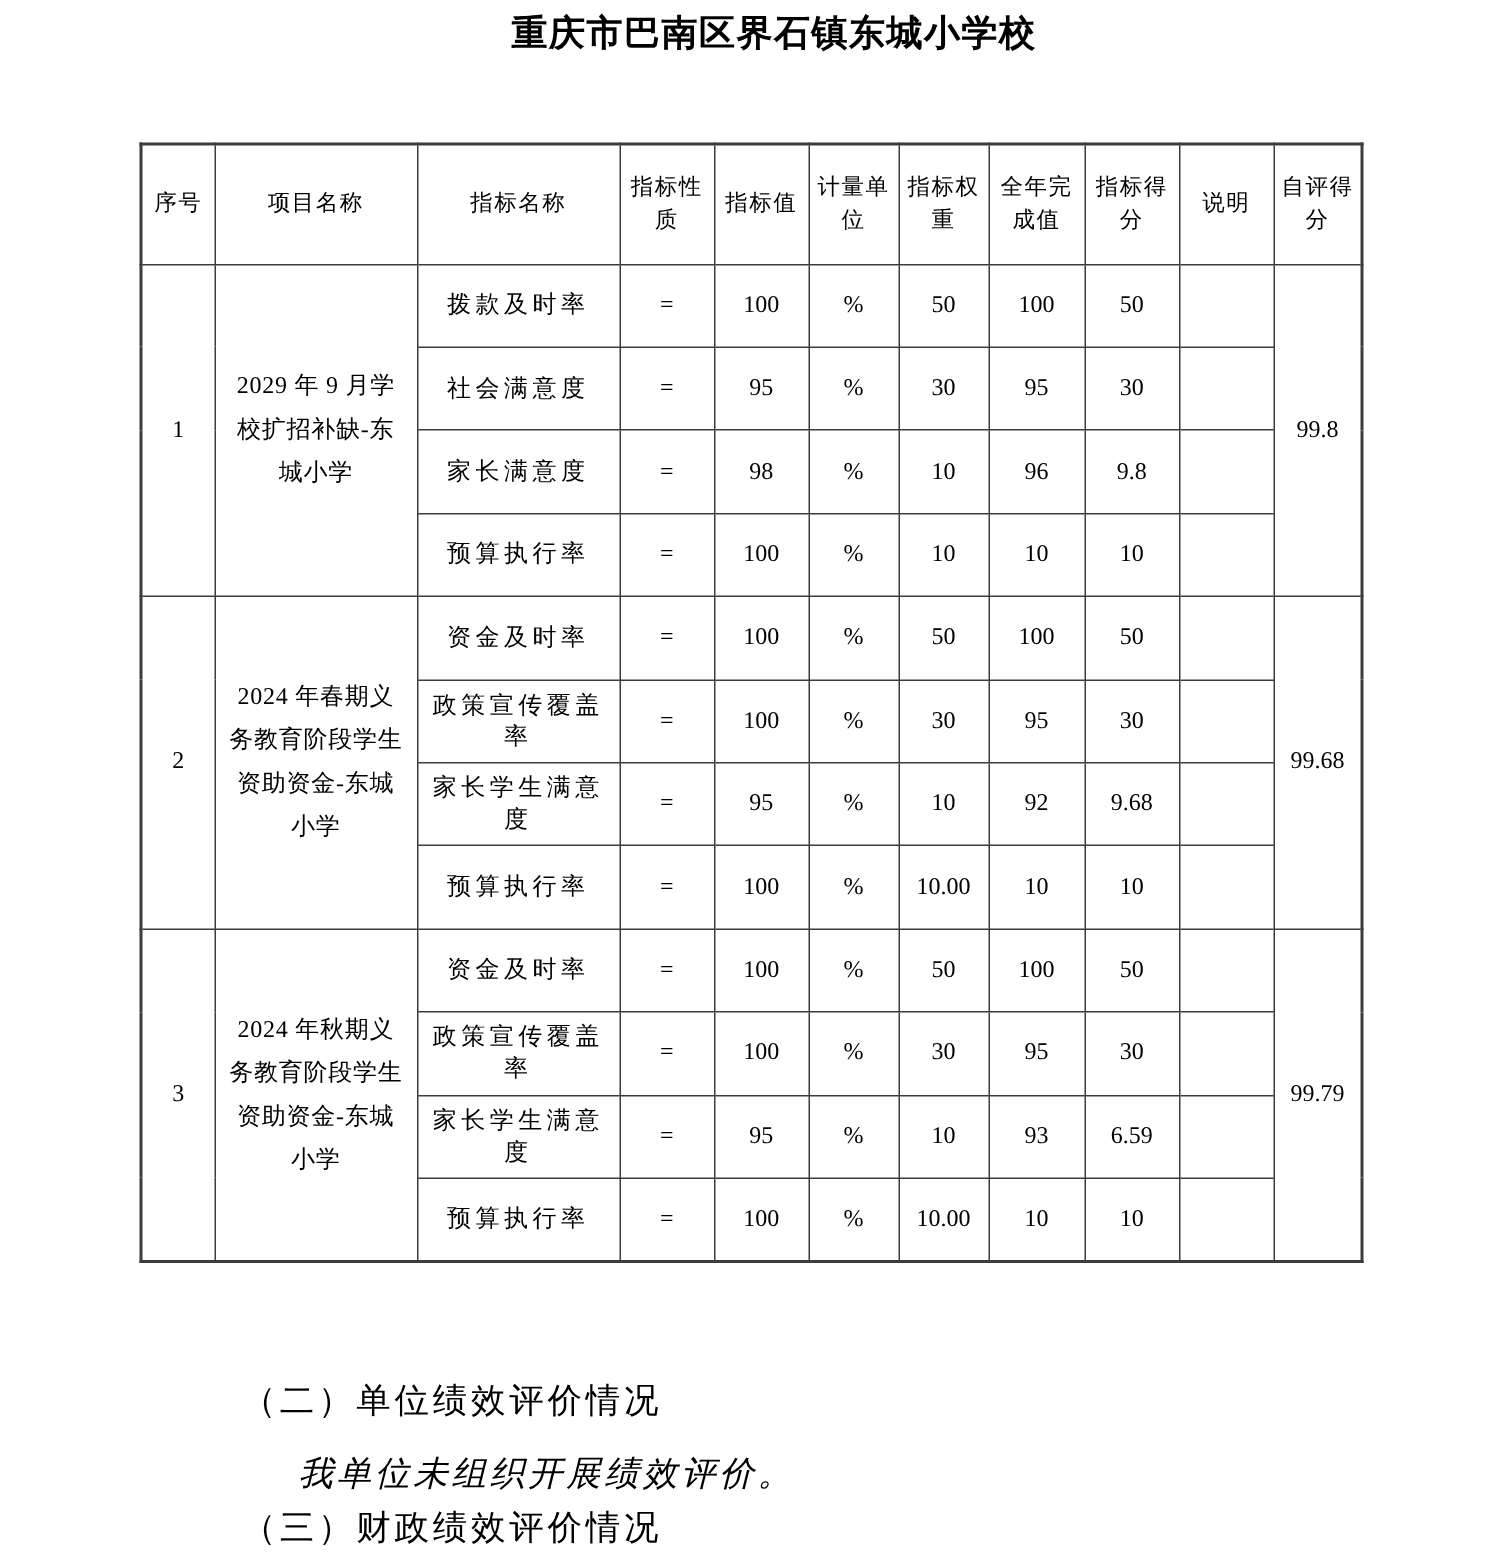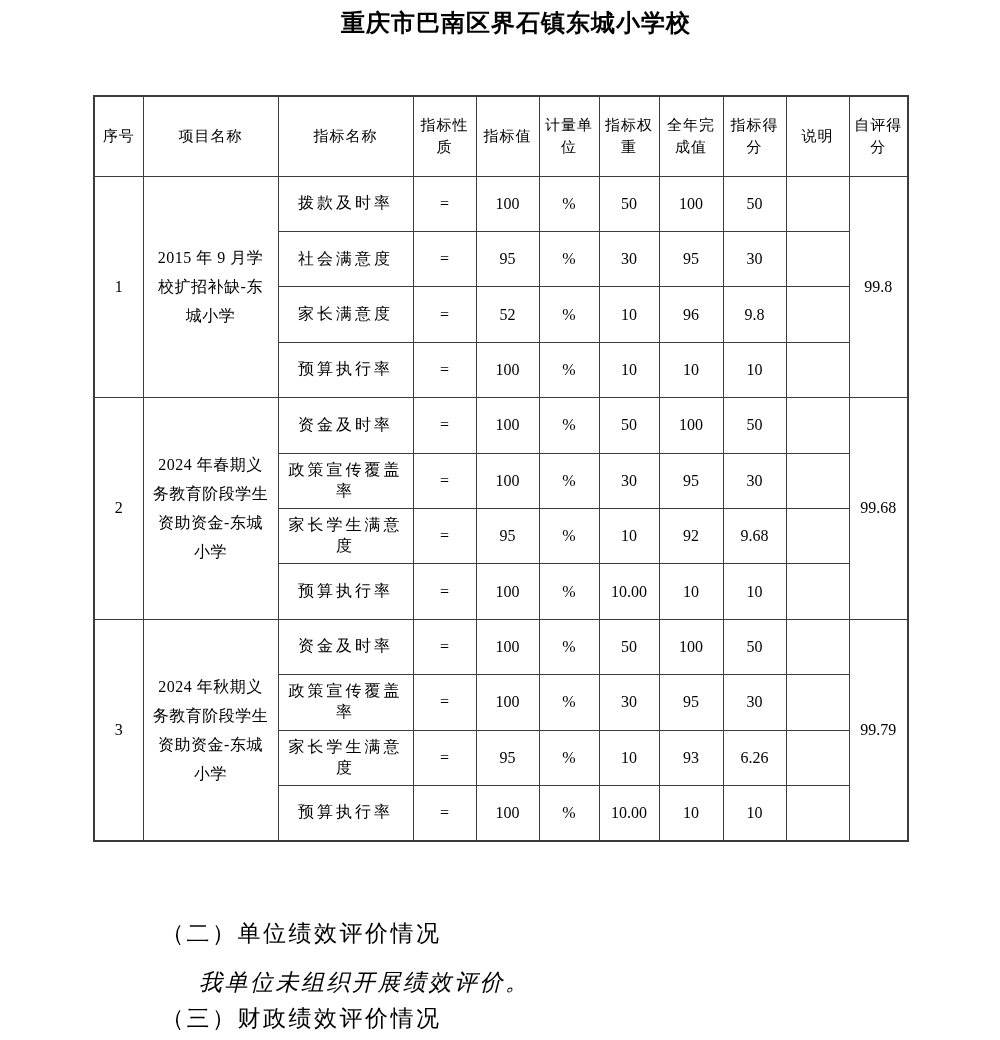--- a/index.html
+++ b/index.html
@@ -127,21 +127,21 @@
           <th>指标得
 分</th>
           <th>说明</th>
           <th>自评得
 分</th>
         </tr>
     </thead>
     <tbody id="table-body">
         <tr>
           <td rowspan="4" class="num-cell">1</td>
-          <td rowspan="4" class="project-cell">2015 年 9 月学
+          <td rowspan="4" class="project-cell">2029 年 9 月学
 校扩招补缺-东
 城小学</td>
           <td class="indicator-cell">拨款及时率</td>
           <td class="num-cell">=</td>
           <td class="num-cell">100</td>
           <td class="num-cell">%</td>
           <td class="num-cell">50</td>
           <td class="num-cell">100</td>
           <td class="num-cell">50</td>
           <td></td>
@@ -153,21 +153,21 @@
           <td class="num-cell">95</td>
           <td class="num-cell">%</td>
           <td class="num-cell">30</td>
           <td class="num-cell">95</td>
           <td class="num-cell">30</td>
           <td></td>
         </tr>
         <tr>
           <td class="indicator-cell">家长满意度</td>
           <td class="num-cell">=</td>
-          <td class="num-cell">52</td>
+          <td class="num-cell">98</td>
           <td class="num-cell">%</td>
           <td class="num-cell">10</td>
           <td class="num-cell">96</td>
           <td class="num-cell">9.8</td>
           <td></td>
         </tr>
         <tr>
           <td class="indicator-cell">预算执行率</td>
           <td class="num-cell">=</td>
           <td class="num-cell">100</td>
@@ -249,21 +249,21 @@
           <td class="num-cell">30</td>
           <td></td>
         </tr>
         <tr>
           <td class="indicator-cell">家长学生满意度</td>
           <td class="num-cell">=</td>
           <td class="num-cell">95</td>
           <td class="num-cell">%</td>
           <td class="num-cell">10</td>
           <td class="num-cell">93</td>
-          <td class="num-cell">6.26</td>
+          <td class="num-cell">6.59</td>
           <td></td>
         </tr>
         <tr>
           <td class="indicator-cell">预算执行率</td>
           <td class="num-cell">=</td>
           <td class="num-cell">100</td>
           <td class="num-cell">%</td>
           <td class="num-cell">10.00</td>
           <td class="num-cell">10</td>
           <td class="num-cell">10</td>

